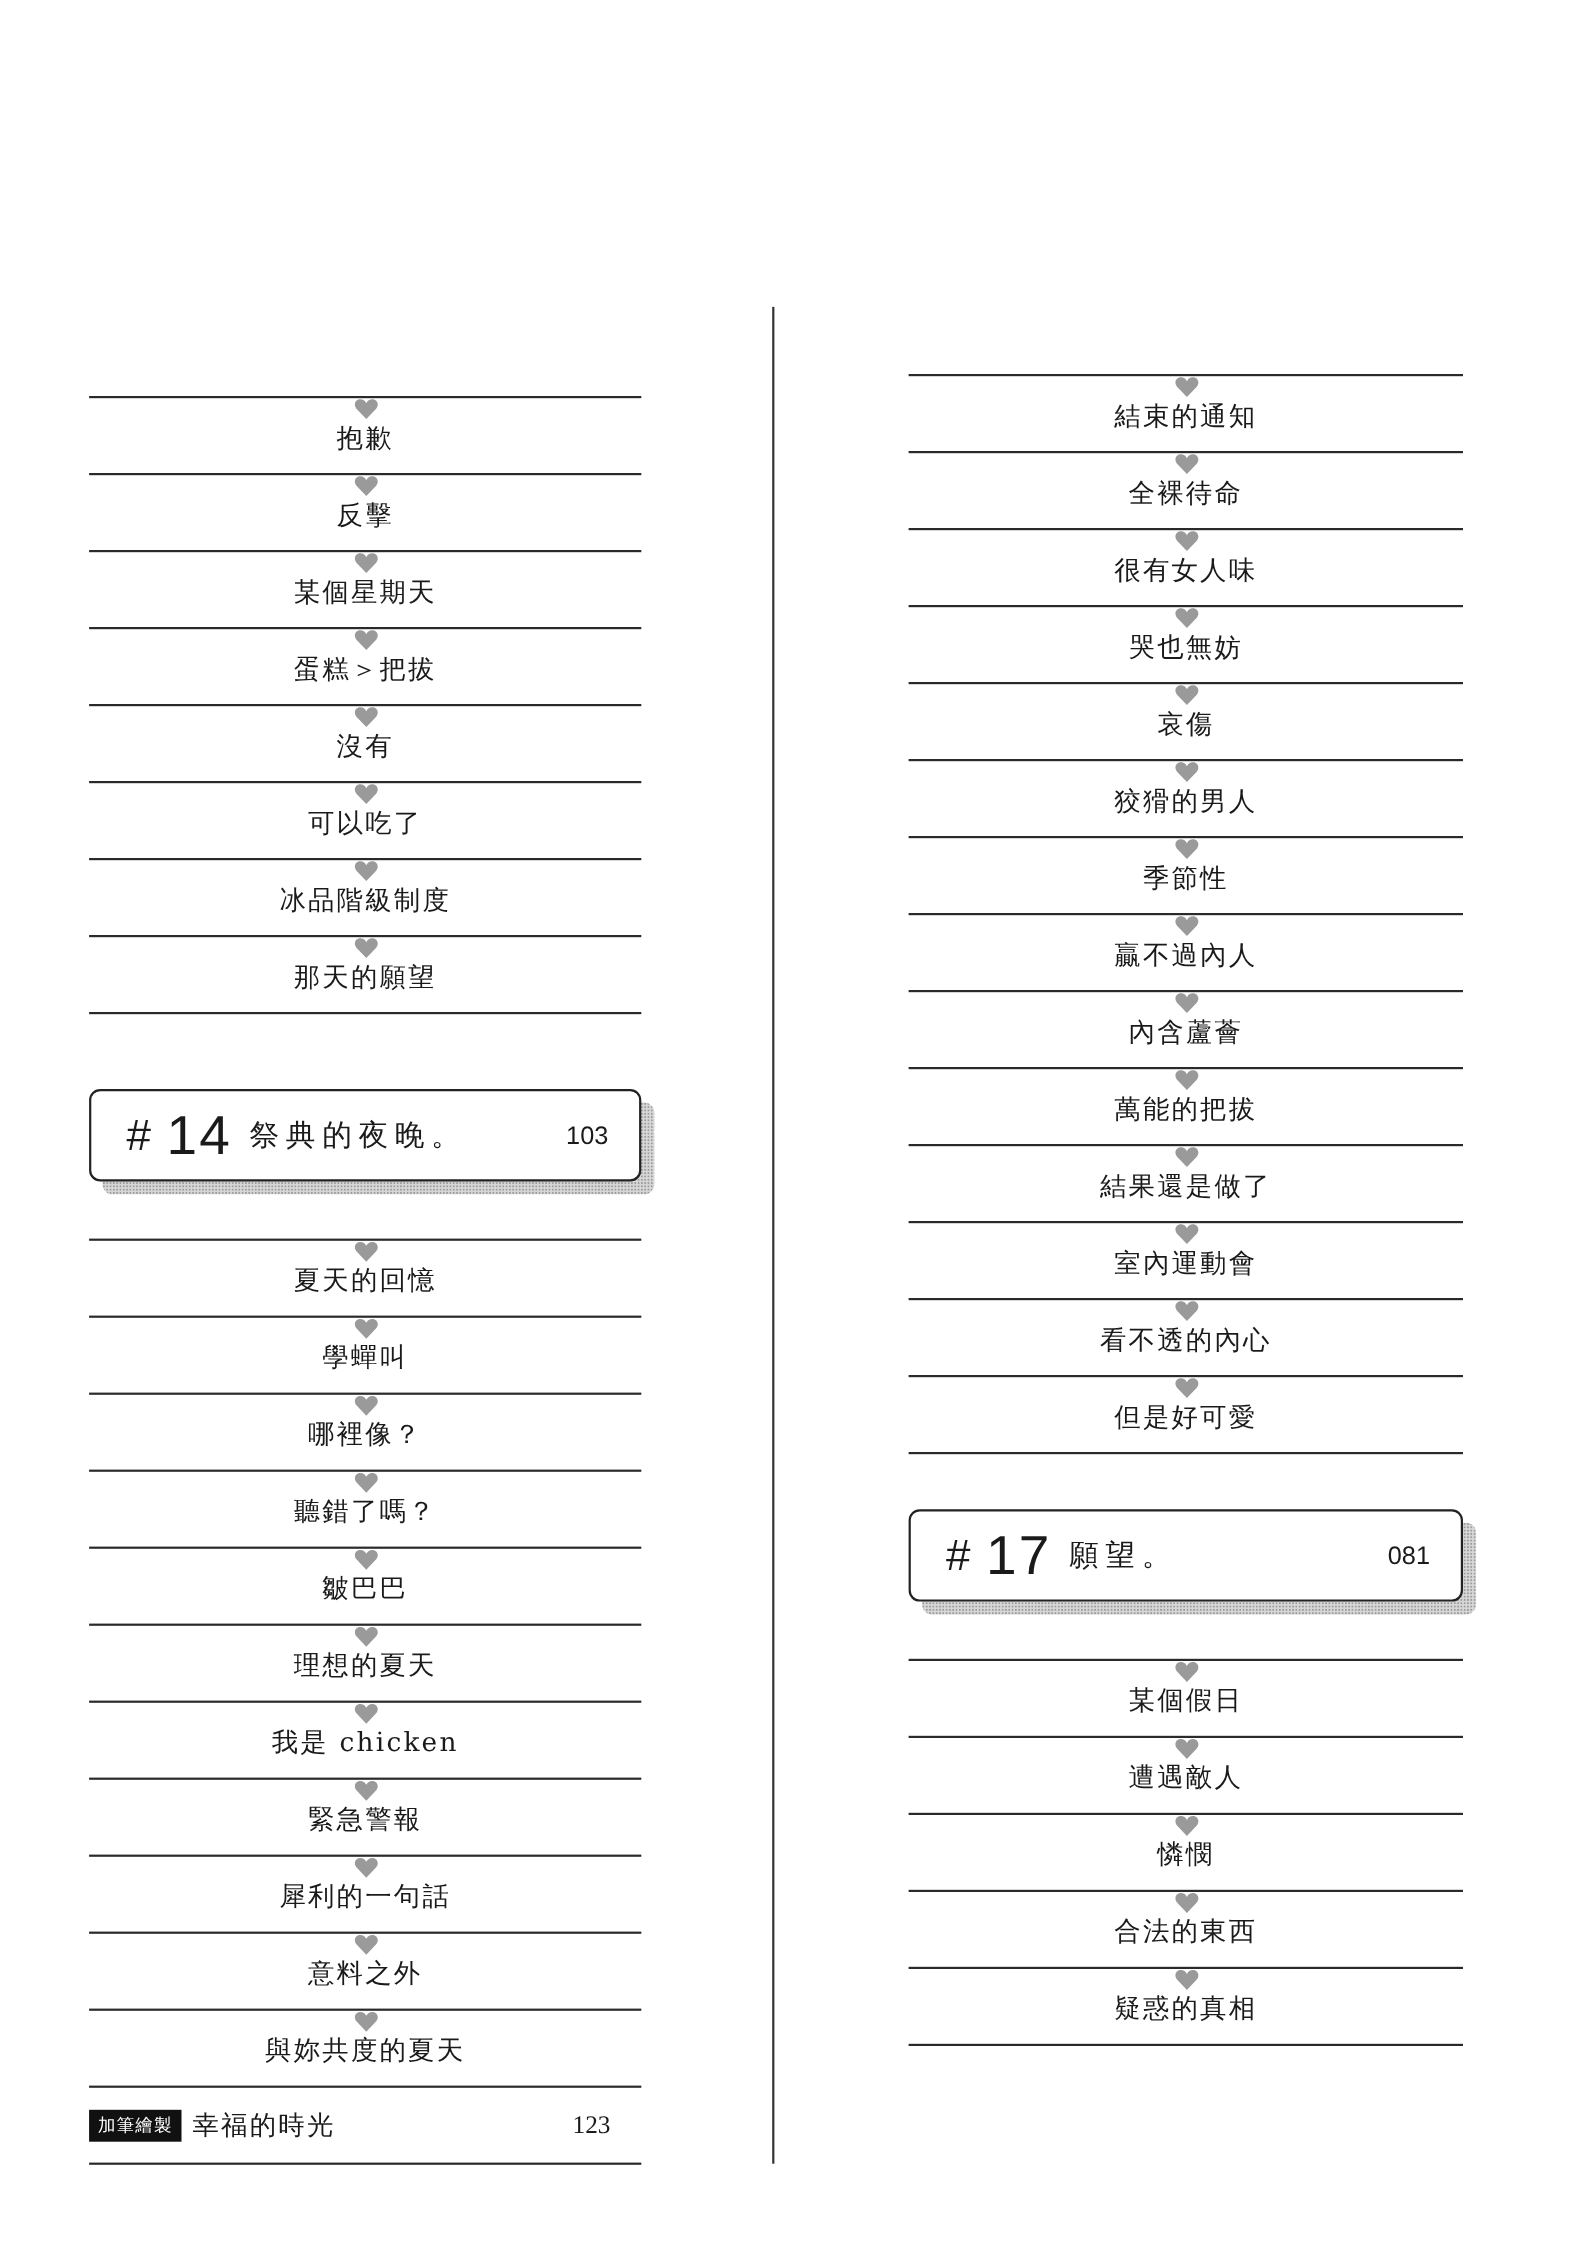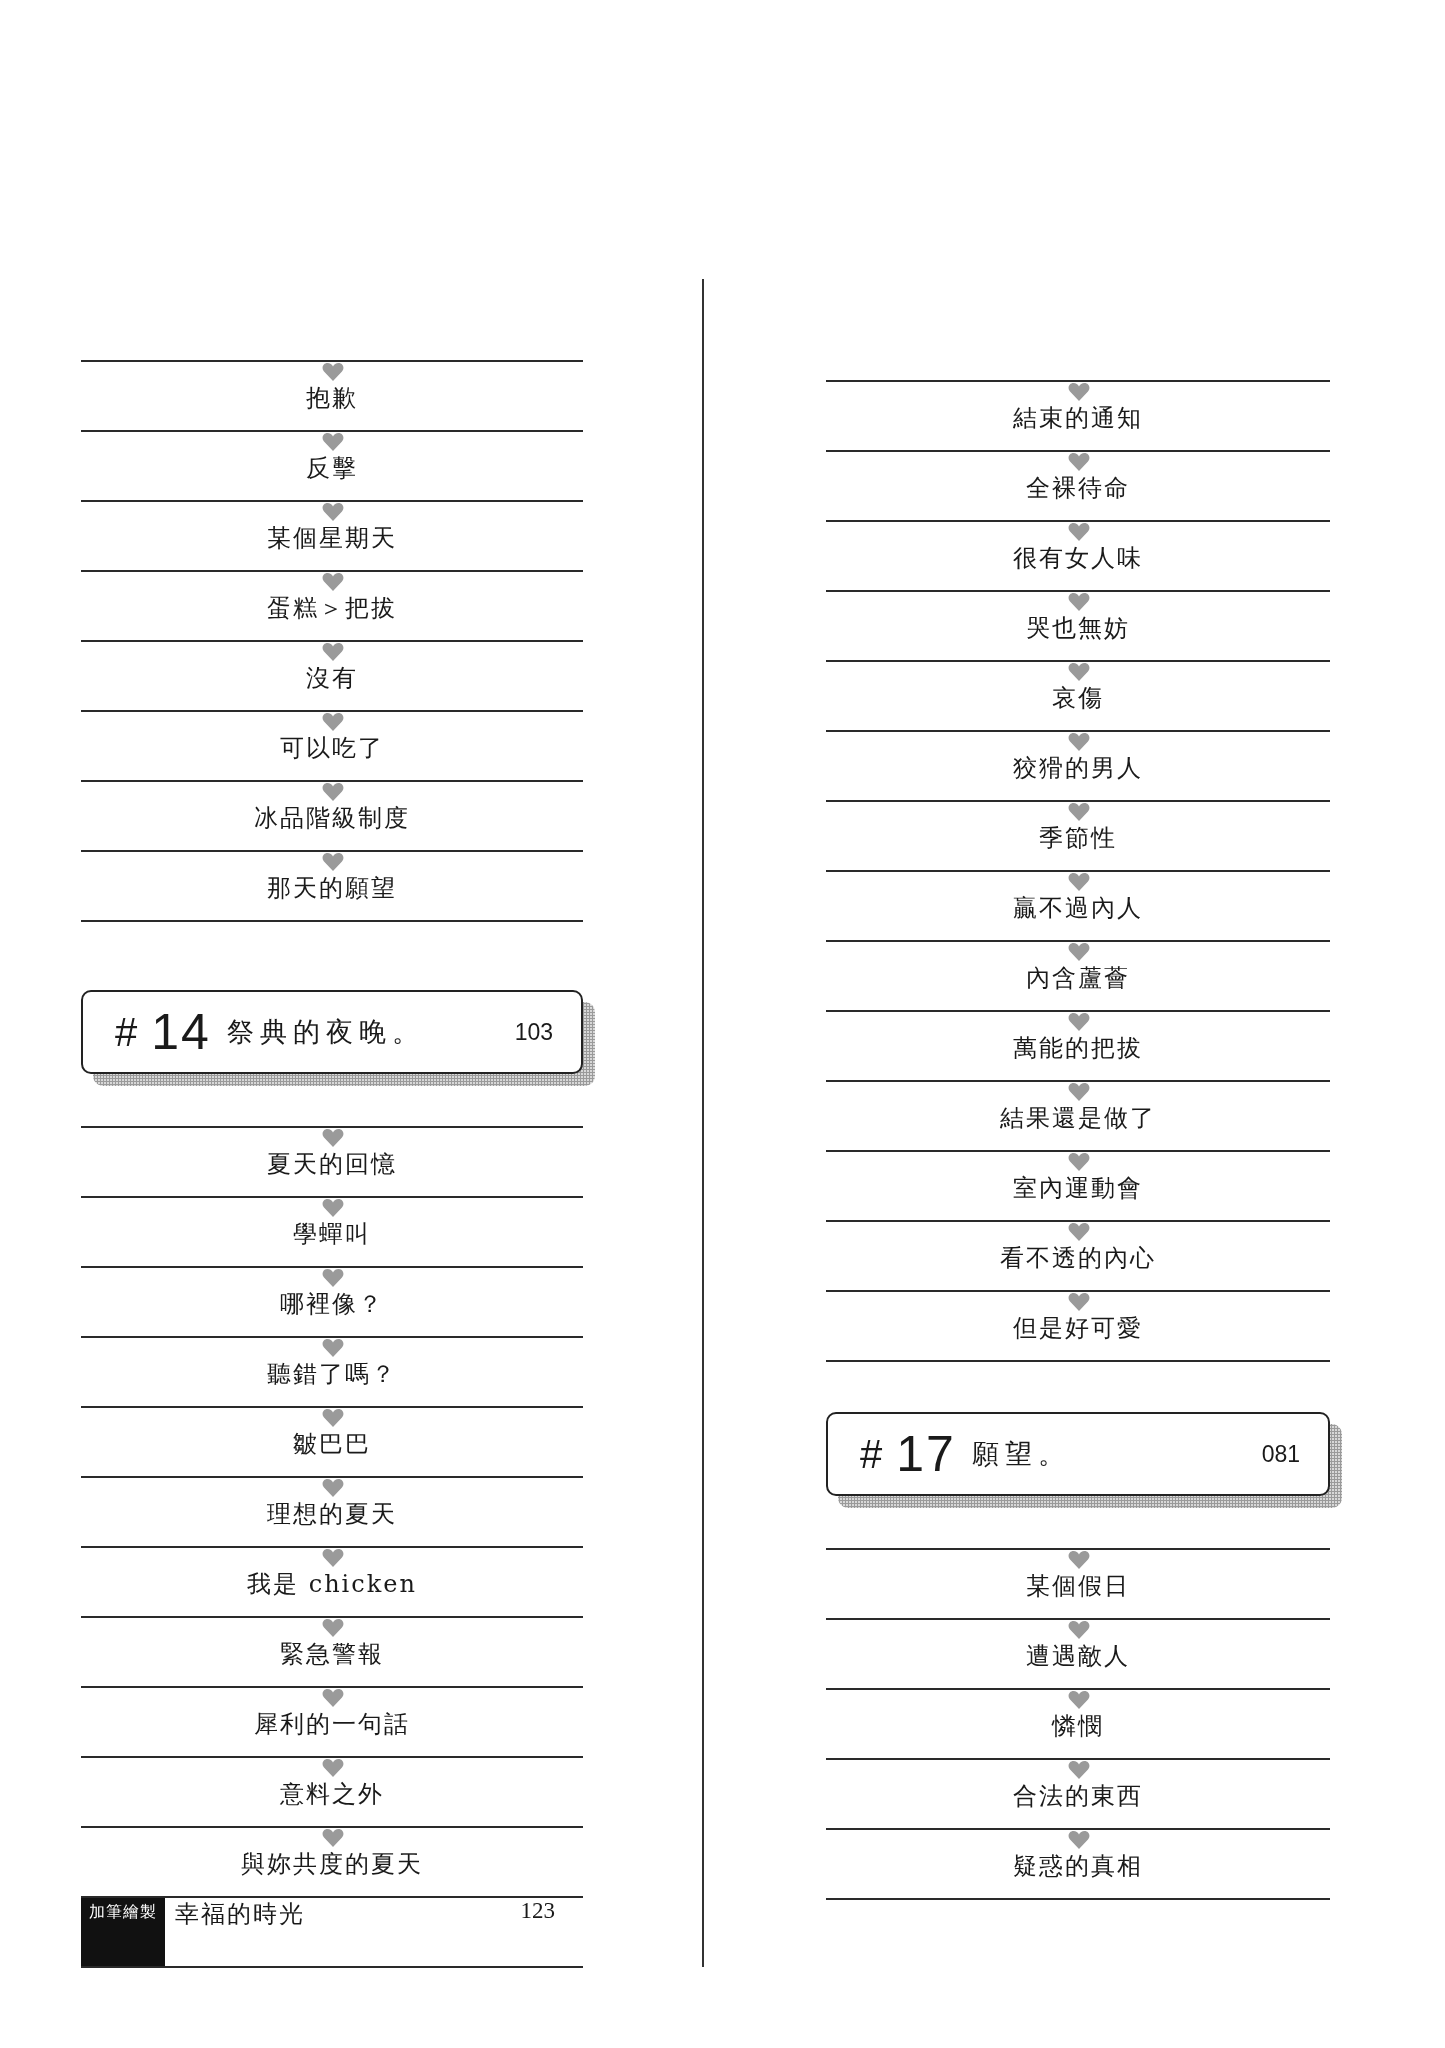--- a/index.html
+++ b/index.html
@@ -1,37 +1,37 @@
 <!DOCTYPE html>
 <html><head>
 <meta charset="utf-8">
 <style>
   html, body { margin:0; padding:0; }
   body { width:1445px; height:2048px; background:#ffffff; position:relative; overflow:hidden;
          font-family:"DejaVu Serif", serif; color:#1a1a1a; }
   .col { position:absolute; }
   .col-left { left:81px; top:360px; width:502px; }
-  .col-right { left:826px; top:380px; width:504px; }
+  .col-right { left:826px; top:340px; width:504px; }
   .rule { height:2px; background:#2a2a2a; width:100%; }
   .row { height:68px; display:flex; align-items:center; position:relative;flex-direction:column; }
   .heart { width:22px; height:20px; margin-left:37px; margin-right:35px; flex:none; }
   .heart svg { width:22px; height:20px; display:block; }
   .row-text { font-size:24px; letter-spacing:2px; color:#1a1a1a; }
   .chapter-box { position:relative; height:84px; margin:0; }
   .chapter-inner { position:absolute; left:0; top:0; right:0; bottom:0; border:2px solid #222; border-radius:10px;
                    background:#fff; display:flex; align-items:center; z-index:2; box-sizing:border-box; }
   .chapter-shadow { position:absolute; left:12px; top:12px; right:-12px; bottom:-12px; border-radius:10px;
                     background-image: radial-gradient(#9a9a9a 1px, transparent 1.2px);
                     background-size:3px 3px; background-color:#d8d8d8; z-index:1; }
   .ch-hash { font-family:"Liberation Sans", sans-serif; font-size:40px; margin-left:32px; margin-right:14px; }
   .ch-num { font-family:"Liberation Sans", sans-serif; font-size:50px; font-weight:300; letter-spacing:2px; margin-right:16px;text-align:right; }
   .ch-title { font-size:27px; letter-spacing:6px; }
   .ch-page { font-family:Liberation Sans, sans-serif; font-size:23px; position:absolute; right:28px; }
   .divider { position:absolute; left:702px; top:279px; width:2px; height:1688px; background:#333; }
-  .extra-row { height:68px; display:flex; position:relative; }
+  .extra-row { height:68px; display:flex; align-items:center; position:relative; }
   .badge { background:#111; color:#fff; font-size:16px; padding:4px 8px; letter-spacing:1px; margin-right:10px; }
   .extra-page { font-family:Liberation Serif, serif; font-size:23px; position:absolute; right:28px; }
 </style>
 </head>
 <body>
 
 <div class="divider"></div>
 
 <div class="col col-left" id="left-col">
   <div class="rule"></div>

